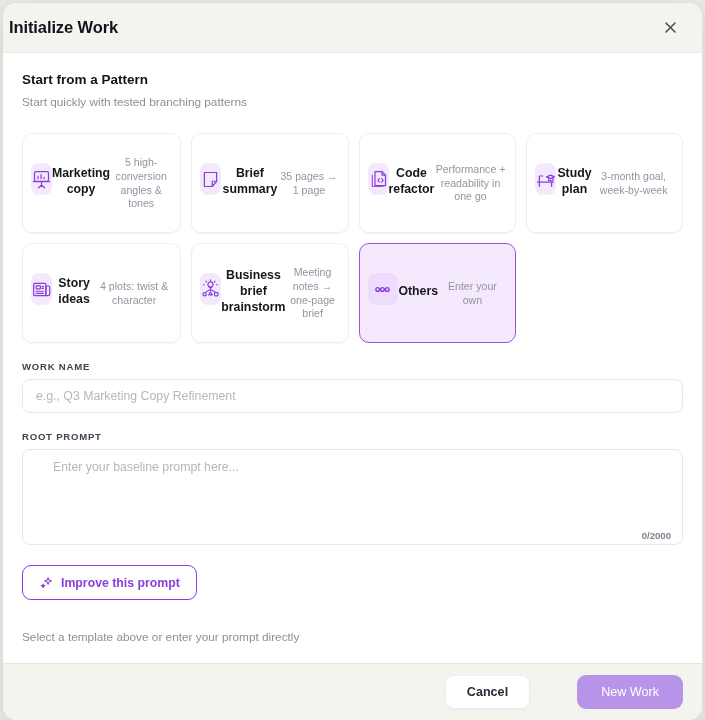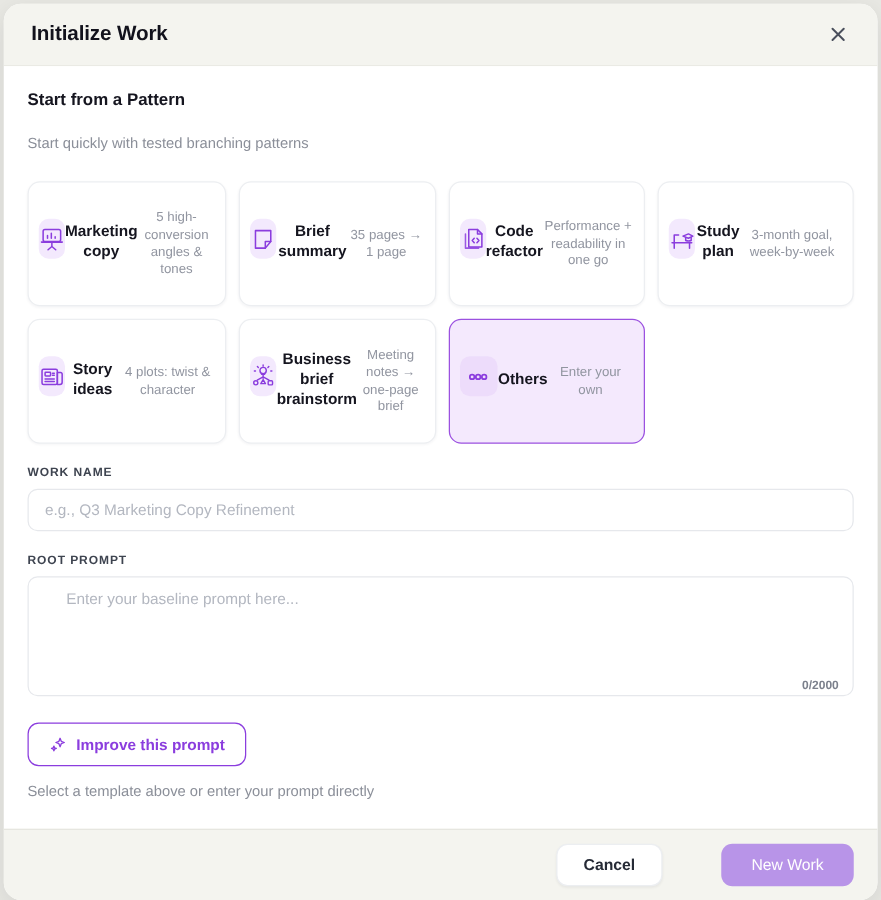--- a/index.html
+++ b/index.html
@@ -21,21 +21,21 @@
     overflow: hidden;
   }
   
   .hdr {
     height: 50px;
     background: #f4f4ef;
     border-bottom: 1px solid #eaeae4;
     display: flex;
     align-items: center;
     justify-content: space-between;
-    padding: 0 19px 0 22px;
+    padding: 0 19px 0 6px;
     flex: 0 0 auto;
   }
   .hdr-title {
     font-size: 16.5px;
     font-weight: bold;
     color: #12121c;
     letter-spacing: -0.1px;
   }
   .close-btn {
     width: 26px; height: 26px;
@@ -45,21 +45,21 @@
   }
   
   .body {
     flex: 1 1 auto;
     padding: 19px 19px 0 19px;
     overflow: hidden;
     background: #fff;
   }
   .sec-title {
     font-size: 13.5px; font-weight: bold; color: #15151f;
-    margin-bottom: 20px;
+    margin-bottom: 8px;
   }
   .sec-sub {
     font-size: 11.8px; color: #8b8f99; margin-bottom: 24px;
   }
   
   .grid {
     display: grid;
     grid-template-columns: repeat(4, 1fr);
     gap: 10px;
   }
@@ -126,21 +126,21 @@
   .improve {
     margin-top: 16px;
     display: inline-flex; align-items: center; gap: 7px;
     border: 1.5px solid #8b3dde; border-radius: 9px;
     background: #fff; color: #8b3dde;
     font-size: 12.3px; font-weight: bold;
     padding: 9px 16px; cursor: pointer;
     font-family: "Liberation Sans", sans-serif;
     text-align: center;
   }
-  .hint { font-size: 11.8px; color: #8b8f99; margin-top: 13px; }
+  .hint { font-size: 11.8px; color: #8b8f99; margin-top: 30px; }
   
   .ftr {
     height: 57px;
     background: #f4f4ef;
     border-top: 1px solid #e6e6e0;
     display: flex; align-items: center; justify-content: flex-end;
     gap: 10px; padding: 0 19px;
     flex: 0 0 auto;
   }
   .btn-cancel {

